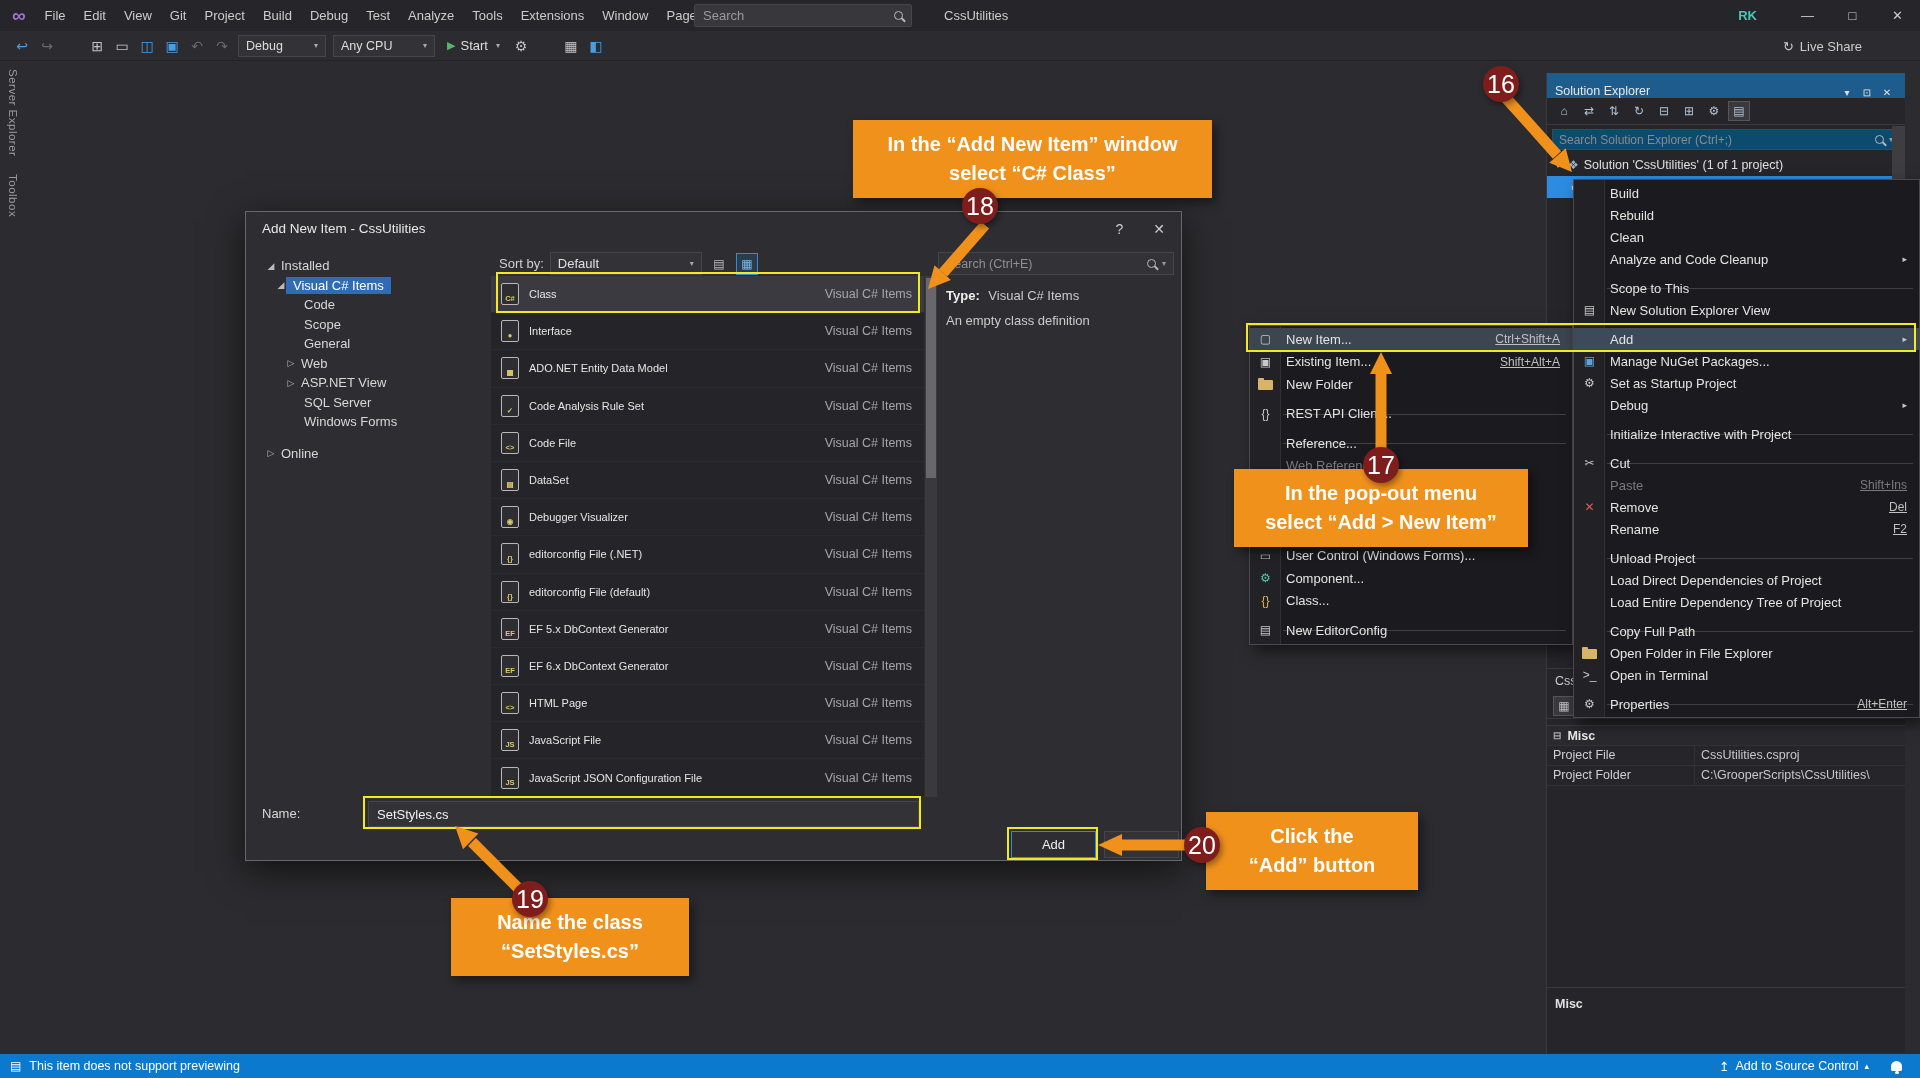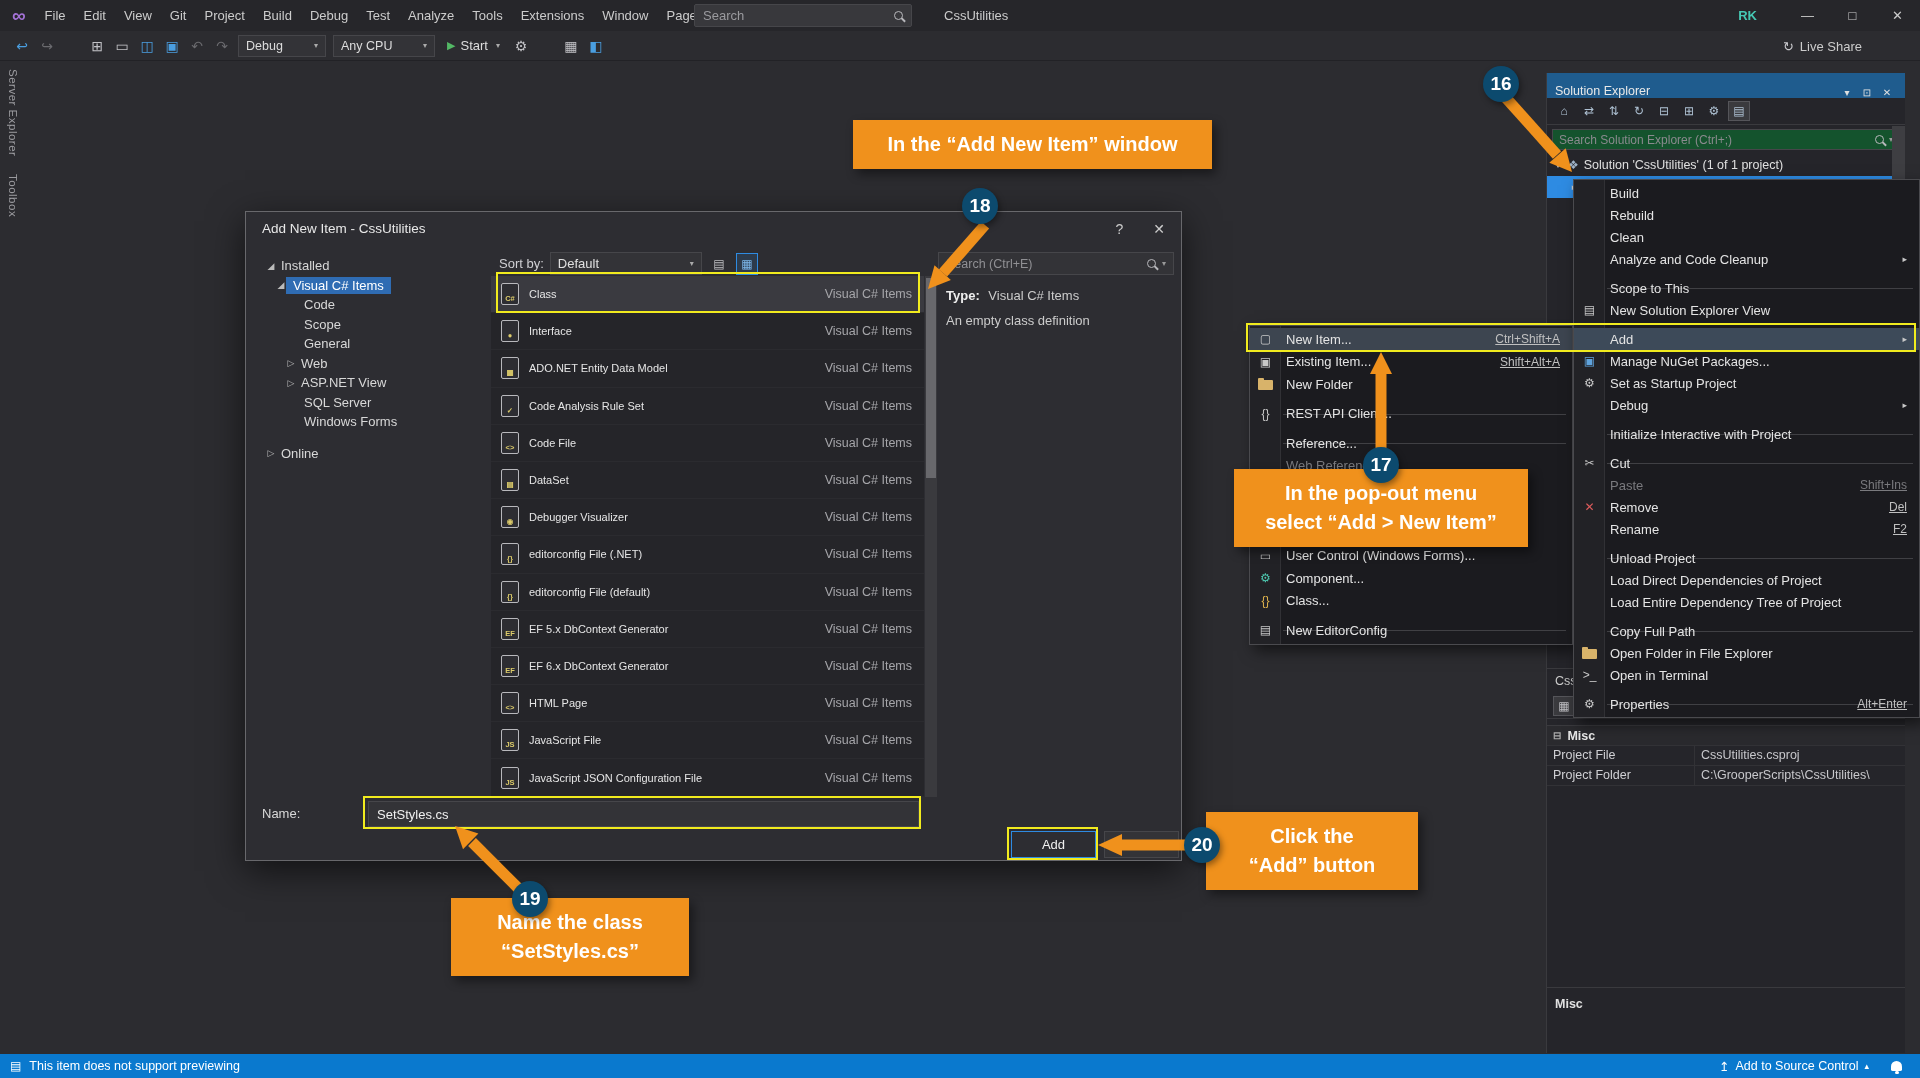--- a/index.html
+++ b/index.html
@@ -41,21 +41,21 @@
 .v-tab{writing-mode:vertical-rl;color:#9B9B9F;font-size:11.5px;letter-spacing:.5px;}
 
 
 .se-panel{position:absolute;left:1546px;top:73px;width:359px;height:980px;background:#25252A;border-left:1px solid #3A3A3E;z-index:8;}
 .se-title{height:25px;background:#1F5C8E;display:flex;align-items:flex-end;padding:0 8px;color:#E8E8E8;}
 .se-title .t{flex:1;font-size:12.5px;white-space:nowrap;overflow:hidden;}
 .se-title-ico{width:20px;text-align:center;color:#E0E0E0;font-size:10px;}
 .se-toolbar{height:27px;display:flex;align-items:center;padding:0 6px;gap:3px;border-bottom:1px solid #3A3A3E;}
 .se-tb-ico{width:22px;height:20px;display:flex;align-items:center;justify-content:center;color:#AFC2D4;font-size:12px;}
 .se-tb-ico.pressed{background:#3A3A3E;border:1px solid #55555A;}
-.se-search{margin:4px 5px;height:21px;background:#14532d;border:1px solid #46464A;display:flex;align-items:center;padding:0 6px;gap:5px;}
+.se-search{margin:4px 5px;height:21px;background:#0c4a6e;border:1px solid #46464A;display:flex;align-items:center;padding:0 6px;gap:5px;}
 .se-search input{flex:1;background:transparent;border:none;outline:none;color:#D0D0D4;font-size:12px;font-family:inherit;}
 .se-search input::placeholder{color:#8A8A8E;}
 .se-search .caret{font-size:8px;color:#999;}
 .se-tree{margin-top:3px;}
 .se-row{height:22px;display:flex;align-items:center;gap:5px;padding-left:6px;font-size:12.5px;color:#E0E0E0;white-space:nowrap;}
 .se-row .twisty{font-size:9px;color:#CCC;width:10px;text-align:center;}
 .se-row .ico{font-size:12px;color:#9FB3C8;}
 .se-row.proj{padding-left:22px;}
 .se-row.selected{background:#2E8BE2;color:#fff;}
 .se-row.proj .ico{background:#3C9A64;color:#fff;font-size:7.5px;font-weight:bold;width:15px;height:15px;display:flex;align-items:center;justify-content:center;border-radius:2px;}
@@ -141,21 +141,21 @@
 
 
 .hl{position:absolute;border:2px solid #F1EB1E;z-index:40;pointer-events:none;}
 .hl-class{left:496px;top:272px;width:424px;height:41px;}
 .hl-name{left:363px;top:796px;width:558px;height:33px;}
 .hl-add{left:1007px;top:827px;width:91px;height:33px;}
 .hl-menu{left:1246px;top:323px;width:670px;height:29px;}
 
 
 .callout{position:absolute;background:#F0911C;color:#fff;font-weight:bold;font-size:20px;text-align:center;padding:10px 12px;line-height:1.45;box-shadow:4px 5px 10px rgba(0,0,0,.45);z-index:55;}
-.co-num{position:absolute;width:36px;height:36px;border-radius:50%;background:#0c4a6e;color:#fff;font-weight:bold;font-size:19px;display:flex;align-items:center;justify-content:center;box-shadow:2px 3px 6px rgba(0,0,0,.4);z-index:56;}
+.co-num{position:absolute;width:36px;height:36px;border-radius:50%;background:#7f1d1d;color:#fff;font-weight:normal;font-size:25px;display:flex;align-items:center;justify-content:center;box-shadow:2px 3px 6px rgba(0,0,0,.4);z-index:56;}
 .c16{left:1363px;top:7px;width:266px;}
 .c16n{left:1483px;top:66px;}
 .c17{left:1234px;top:469px;width:294px;}
 .c17n{left:1363px;top:447px;}
 .c18{left:853px;top:120px;width:359px;}
 .c18n{left:962px;top:188px;}
 .c19{left:451px;top:898px;width:238px;}
 .c19n{left:512px;top:881px;}
 .c20{left:1206px;top:812px;width:212px;}
 .c20n{left:1184px;top:827px;}
@@ -873,20 +873,21 @@
   <div class="co-num c16n">16</div>
 
   <div class="callout c17">
     <div>In the pop-out menu</div>
     <div>select “Add &gt; New Item”</div>
   </div>
   <div class="co-num c17n">17</div>
 
   <div class="callout c18">
     <div>In the “Add New Item” window</div>
+    <div>select “C# Class”</div>
   </div>
   <div class="co-num c18n">18</div>
 
   <div class="callout c19">
     <div>Name the class</div>
     <div>“SetStyles.cs”</div>
   </div>
   <div class="co-num c19n">19</div>
 
   <div class="callout c20">

